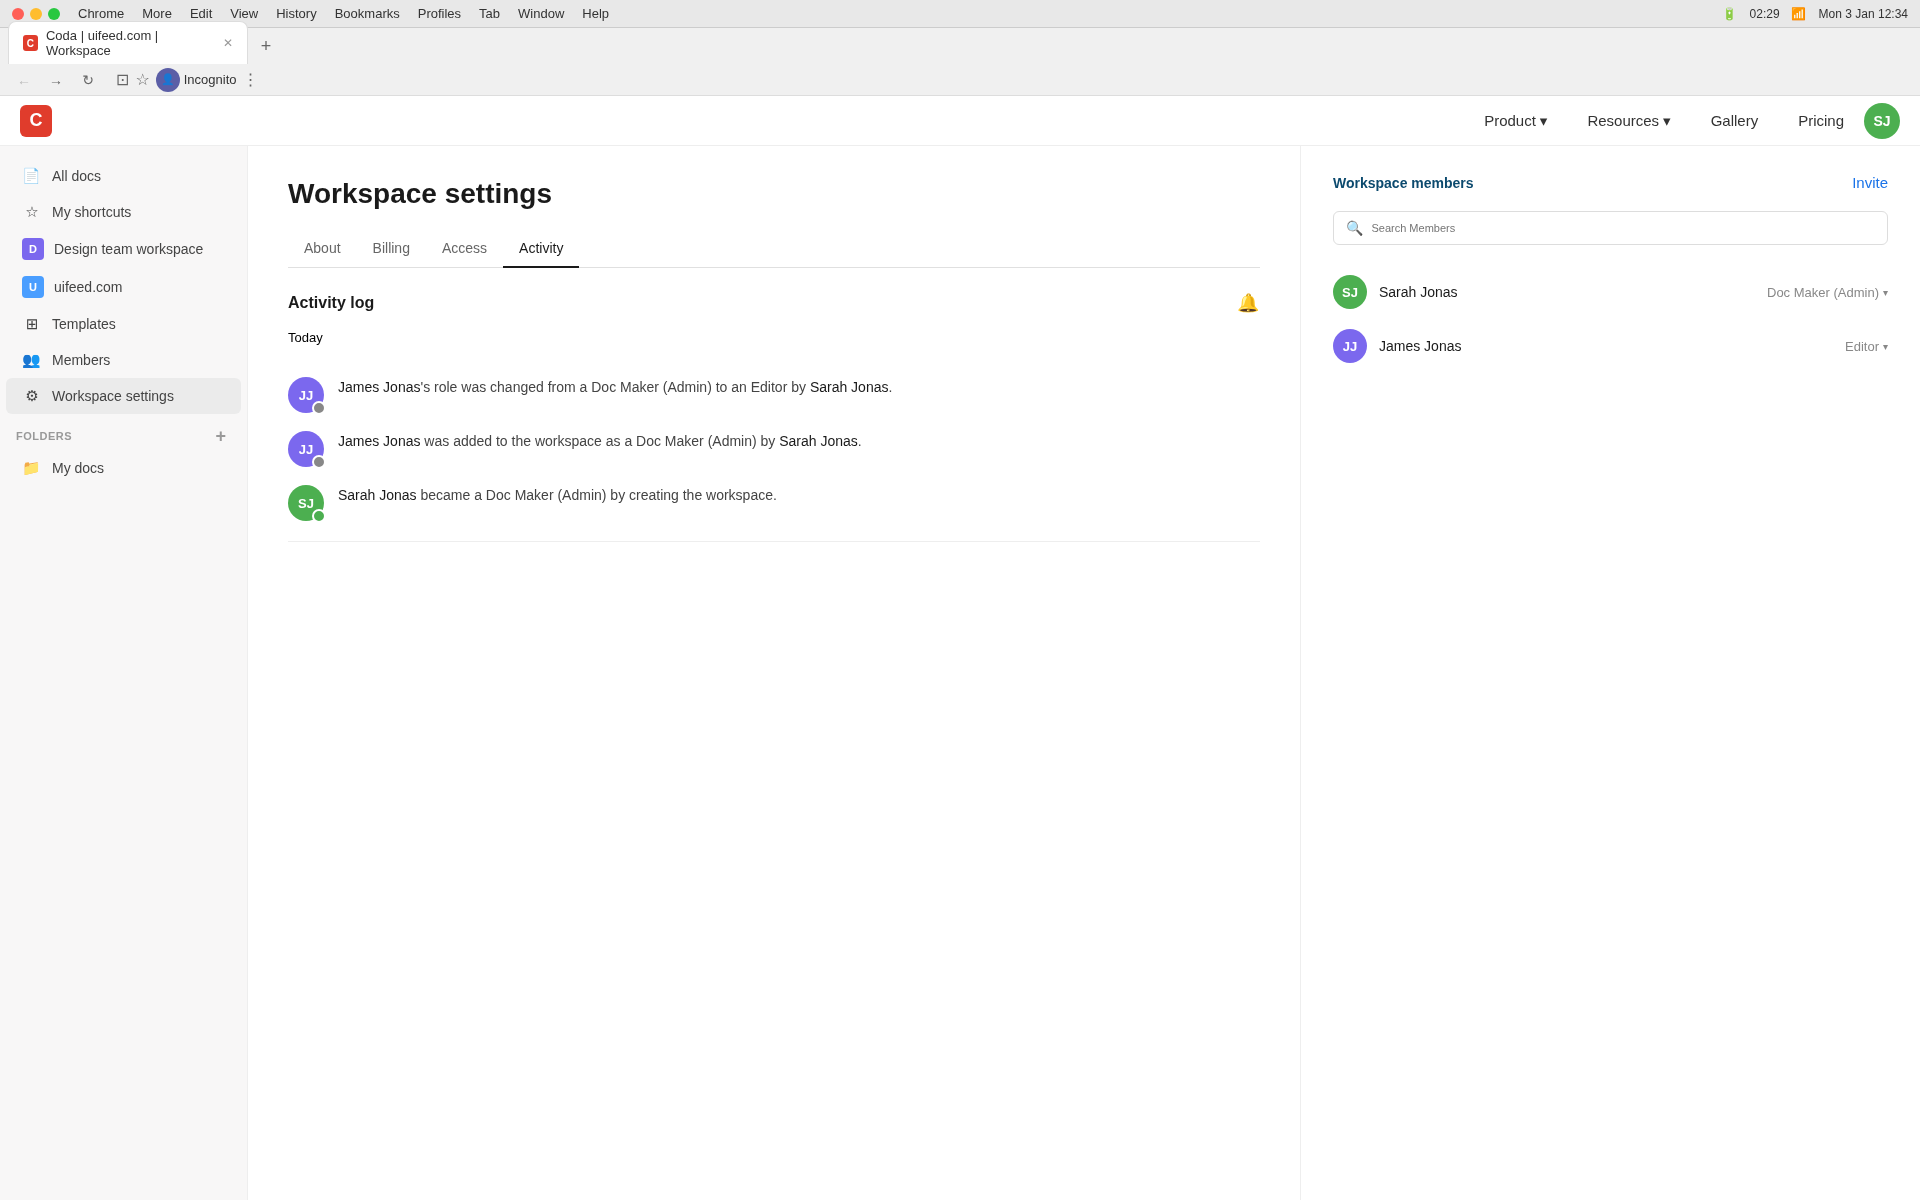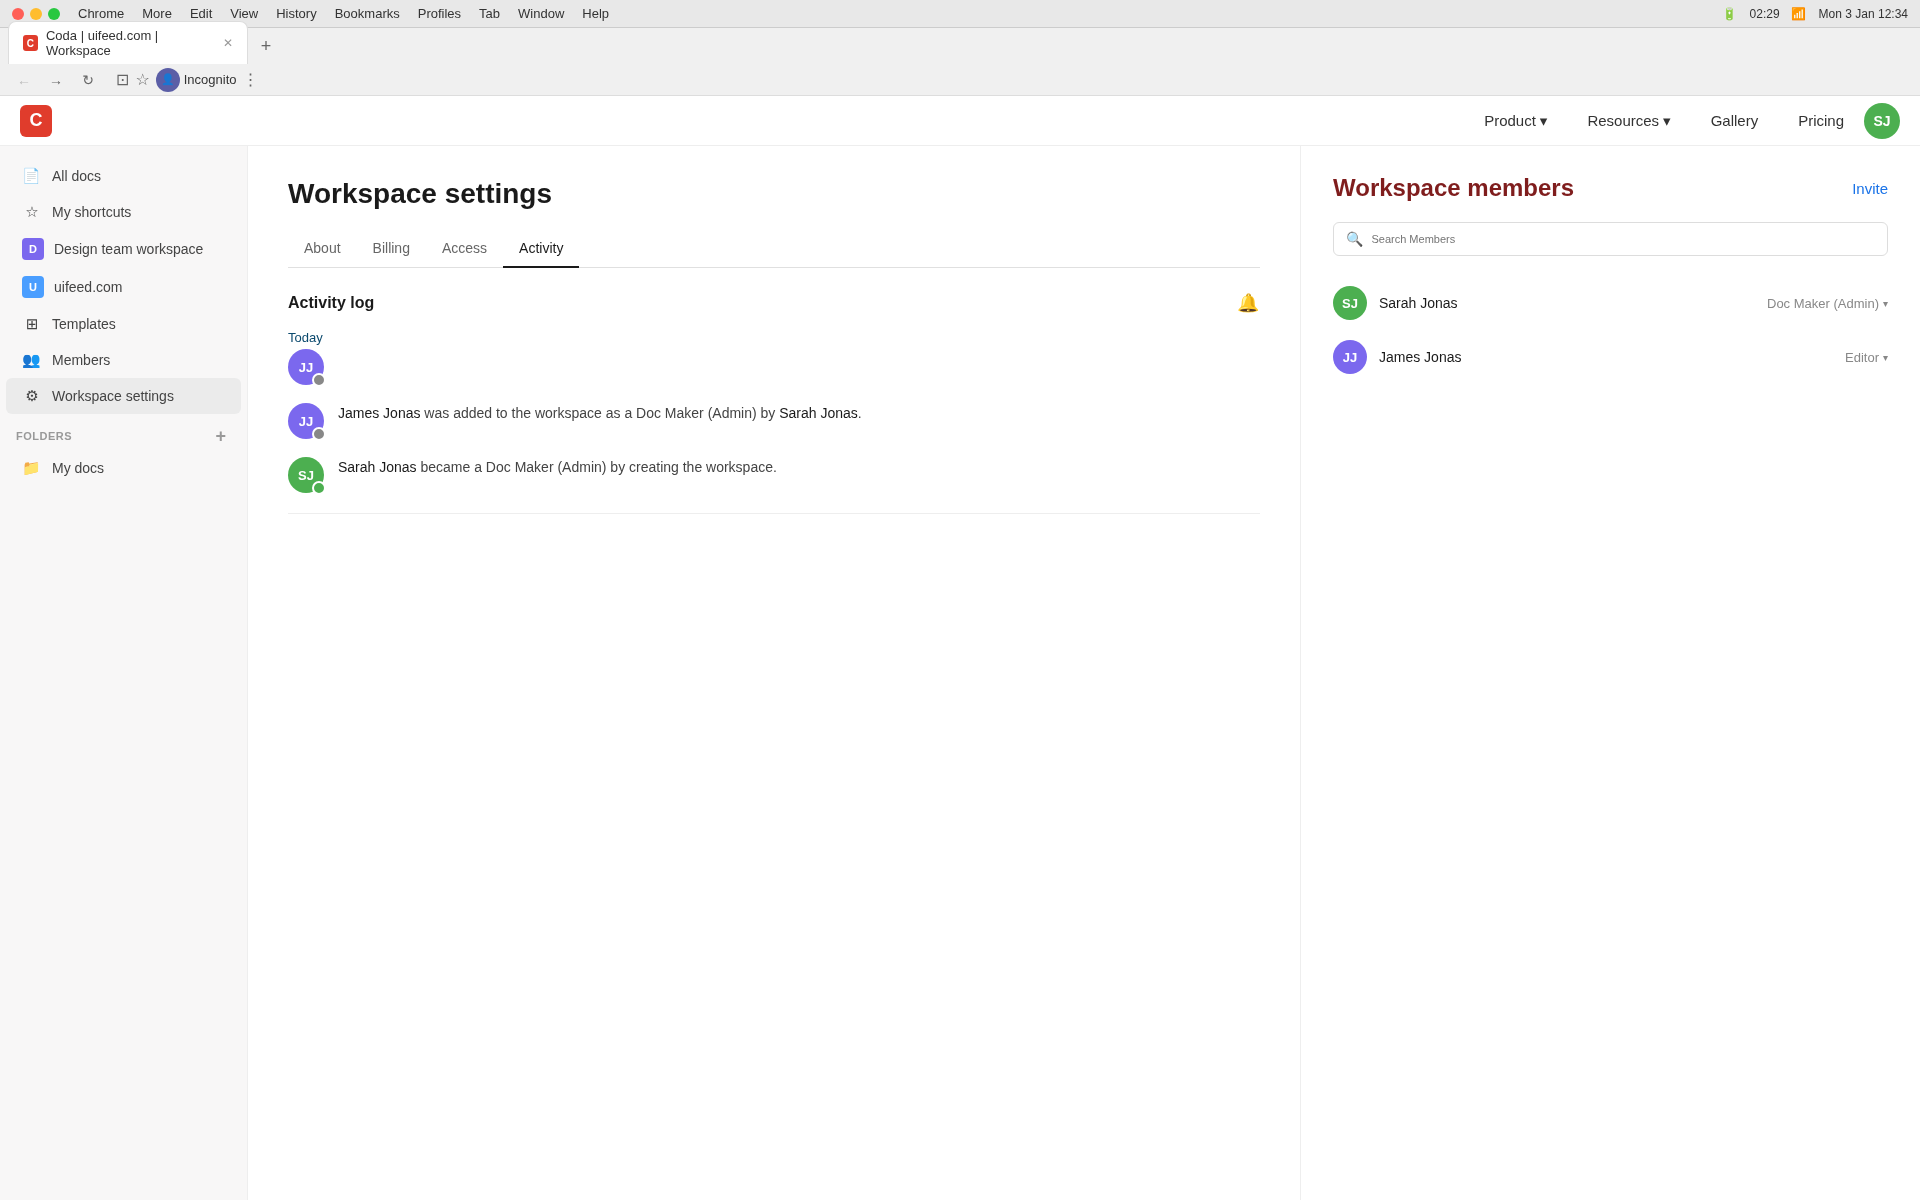--- a/index.html
+++ b/index.html
@@ -148,40 +148,40 @@
       font-size: 14px;
       color: #666;
       cursor: pointer;
       border-bottom: 2px solid transparent;
       margin-bottom: -1px;
     }
     .tab.active { color: #1a1a1a; border-bottom-color: #1a1a1a; font-weight: 500; }
     .activity-log-header { display: flex; align-items: center; justify-content: space-between; margin-bottom: 16px; }
     .activity-log-title { font-size: 16px; font-weight: 600; color: #1a1a1a; }
     .bell-icon { color: #888; font-size: 18px; cursor: pointer; }
-    .activity-section-label { font-size: 13px; font-weight: 500; color: #0c4a6e; margin-bottom: 4px; }
+    .activity-section-label { font-size: 13px; font-weight: 500; color: #000000; margin-bottom: 32px; }
     .activity-item { display: flex; gap: 14px; align-items: flex-start; margin-bottom: 18px; }
     .activity-avatar { width: 36px; height: 36px; border-radius: 50%; display: flex; align-items: center; justify-content: center; color: #fff; font-size: 13px; font-weight: bold; flex-shrink: 0; position: relative; }
     .activity-avatar.jj { background: #7b68ee; }
     .activity-avatar.sj { background: #4CAF50; }
     .avatar-badge { position: absolute; bottom: -2px; right: -2px; width: 14px; height: 14px; border-radius: 50%; border: 2px solid #fff; display: flex; align-items: center; justify-content: center; }
     .activity-text { font-size: 14px; color: #444; line-height: 1.5; }
     .activity-text strong { color: #1a1a1a; font-weight: 500; }
     .activity-divider { border: none; border-top: 1px solid #eee; margin: 20px 0; }
 
     
     .right-panel {
       width: 620px;
       border-left: 1px solid #eee;
       padding: 28px 32px;
       background: #fff;
       flex-shrink: 0;
     }
     .right-panel-header { display: flex; align-items: center; justify-content: space-between; margin-bottom: 20px; }
-    .right-panel-title { font-size: 24px; font-weight: 600; color: #7f1d1d; }
+    .right-panel-title { font-size: 14px; font-weight: 600; color: #0c4a6e; }
     .invite-btn { background: none; border: none; color: #1a73e8; font-size: 15px; font-weight: 500; cursor: pointer; }
     .search-members {
       display: flex;
       align-items: center;
       gap: 8px;
       border: 1px solid #ddd;
       border-radius: 6px;
       padding: 8px 12px;
       margin-bottom: 20px;
     }
@@ -325,20 +325,23 @@
       <span class="bell-icon">🔔</span>
     </div>
 
     <div class="activity-section-label">Today</div>
 
     <div class="activity-item">
       <div class="activity-avatar jj">
         <span>JJ</span>
         <div class="avatar-badge" style="background:#888;"></div>
       </div>
+      <div class="activity-text">
+        <strong>James Jonas</strong>'s role was changed from a Doc Maker (Admin) to an Editor by <strong>Sarah Jonas</strong>.
+      </div>
     </div>
 
     <div class="activity-item">
       <div class="activity-avatar jj">
         <span>JJ</span>
         <div class="avatar-badge" style="background:#888;"></div>
       </div>
       <div class="activity-text">
         <strong>James Jonas</strong> was added to the workspace as a Doc Maker (Admin) by <strong>Sarah Jonas</strong>.
       </div>

